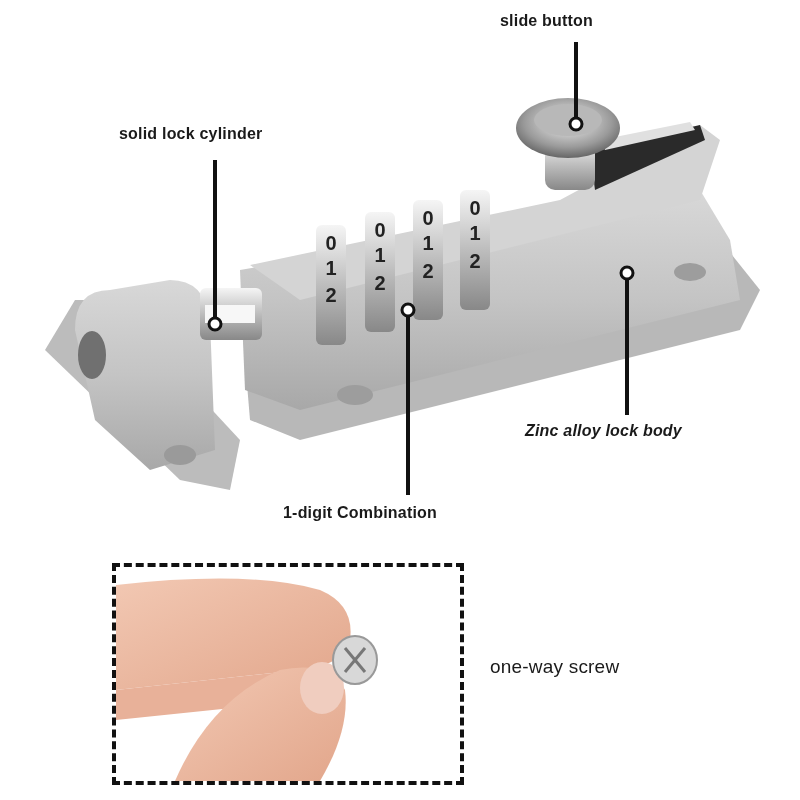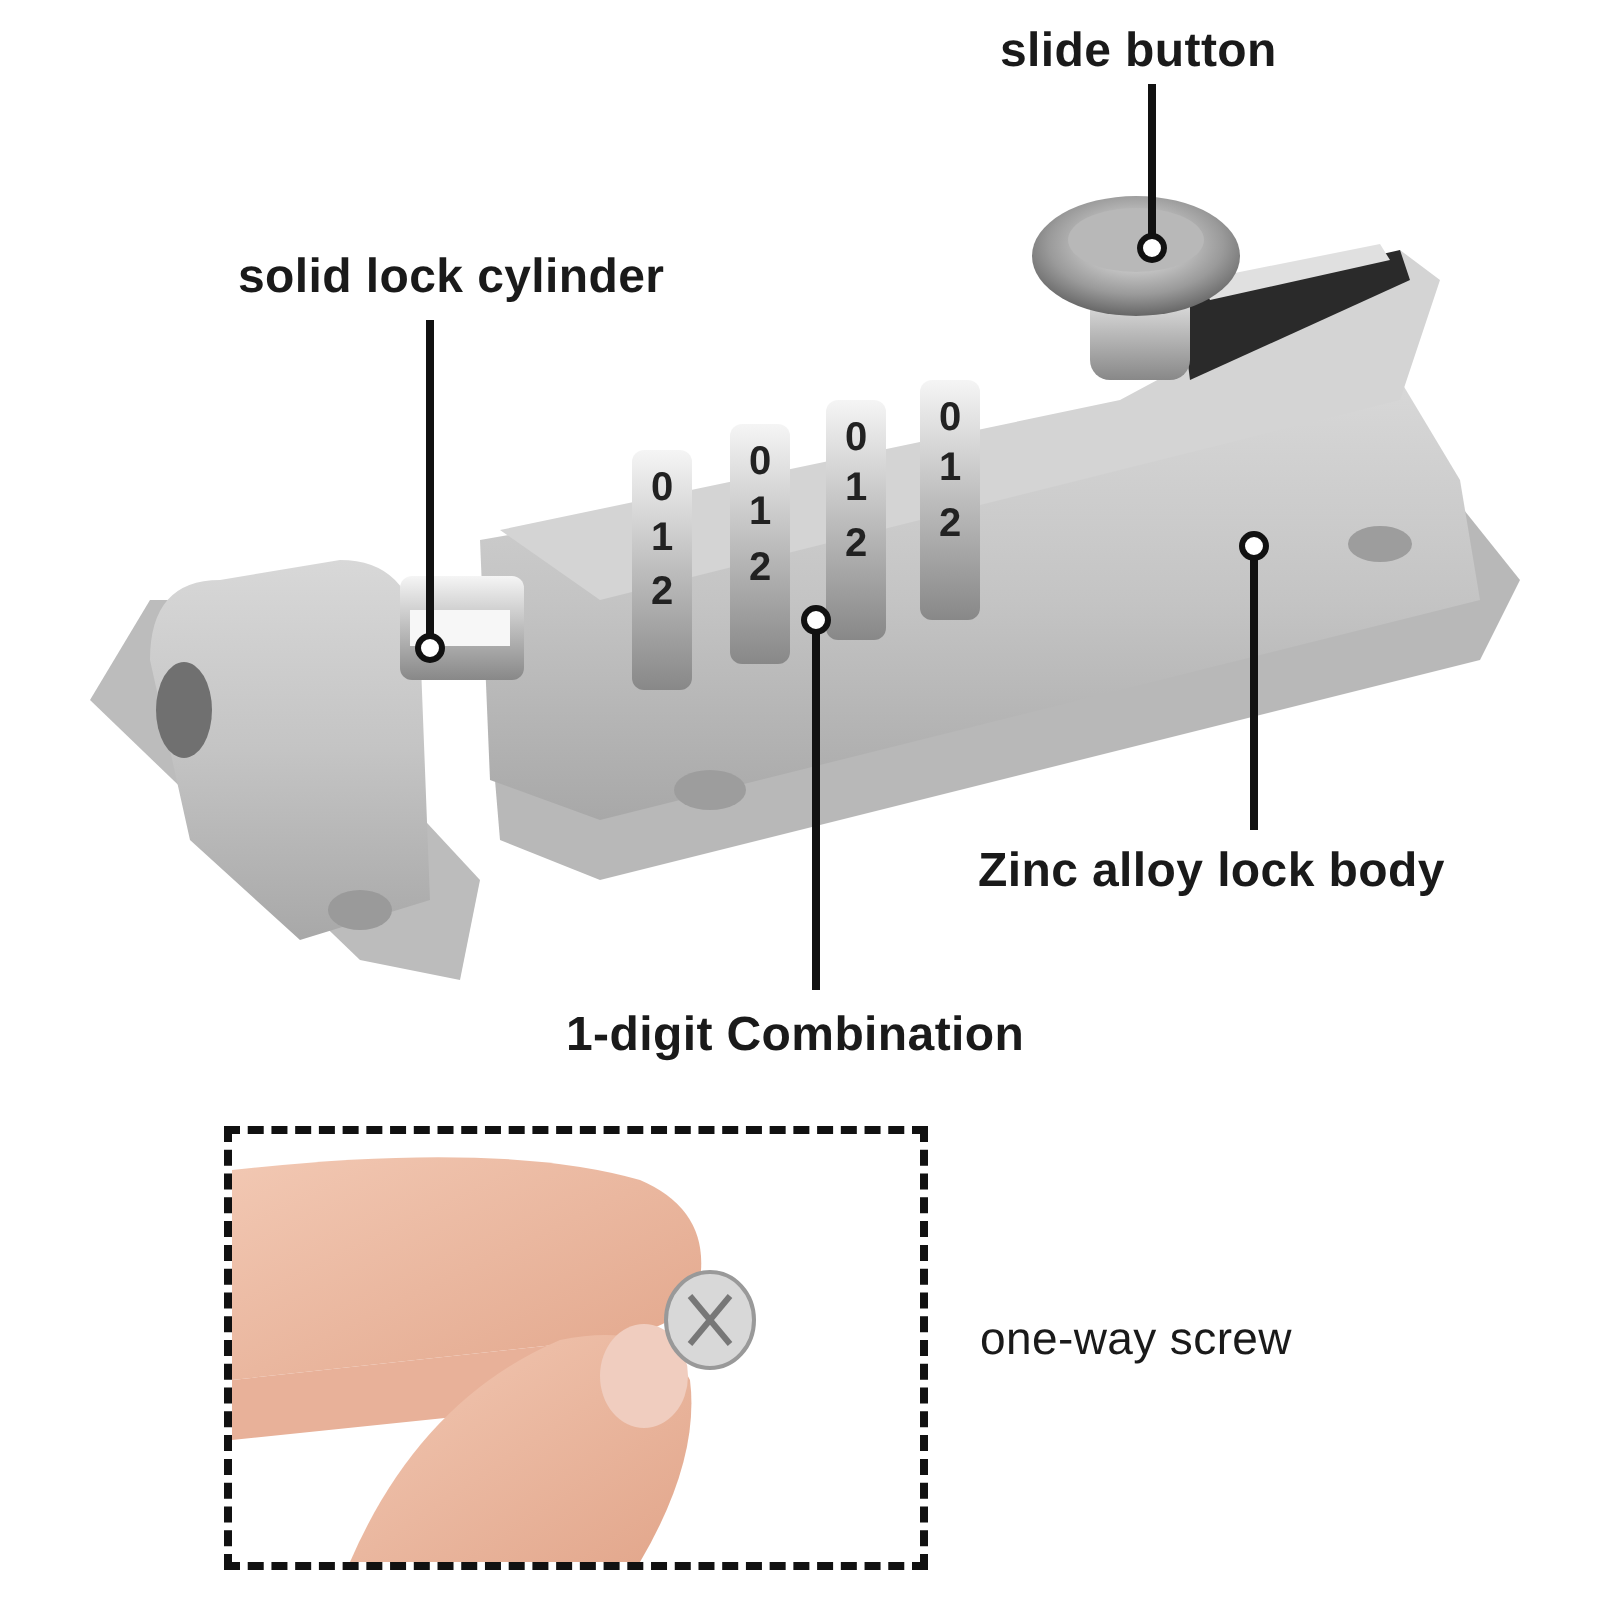--- a/index.html
+++ b/index.html
@@ -1,17 +1,17 @@
 <!DOCTYPE html>
 <html><head>
 <meta charset="utf-8">
 <style>
   html,body{margin:0;padding:0;background:#ffffff;}
   body{width:800px;height:800px;position:relative;overflow:hidden;font-family:"Liberation Sans",sans-serif;}
-  .label{position:absolute;font-weight:bold;font-size:24px;color:#1a1a1a;white-space:nowrap;letter-spacing:0.2px;}
+  .label{position:absolute;font-weight:bold;font-size:16px;color:#1a1a1a;white-space:nowrap;letter-spacing:0.2px;}
   .svgwrap{position:absolute;left:0;top:0;width:800px;height:800px;}
   .dash-box{position:absolute;left:112px;top:563px;width:352px;height:222px;border:4px dashed #111;box-sizing:border-box;}
 </style>
 </head>
 <body>
 
 <div class="svgwrap">
 <svg width="800" height="800" viewBox="0 0 800 800" xmlns="http://www.w3.org/2000/svg">
   <defs>
     <linearGradient id="bodyG" x1="0" y1="0" x2="0" y2="1">
@@ -114,15 +114,15 @@
       <line x1="365" y1="648" x2="345" y2="672" stroke="#777" stroke-width="3"></line>
     </g>
   </g>
 </svg>
 </div>
 
 <div class="dash-box"></div>
 
 <div class="label" style="left:500px;top:12px;">slide button</div>
 <div class="label" style="left:97px;top:125px;margin-left:22px;">solid lock cylinder</div>
-<div class="label" style="left:489px;top:422px;">Zinc alloy lock body</div>
+<div class="label" style="left:525px;top:422px;font-style:italic;">Zinc alloy lock body</div>
 <div class="label" style="left:283px;top:504px;">1-digit Combination</div>
-<div class="label" style="left:490px;top:656px;font-weight:normal;font-size:23px;">one-way screw</div>
+<div class="label" style="left:490px;top:656px;font-weight:normal;font-size:19px;">one-way screw</div>
 
 </body></html>

